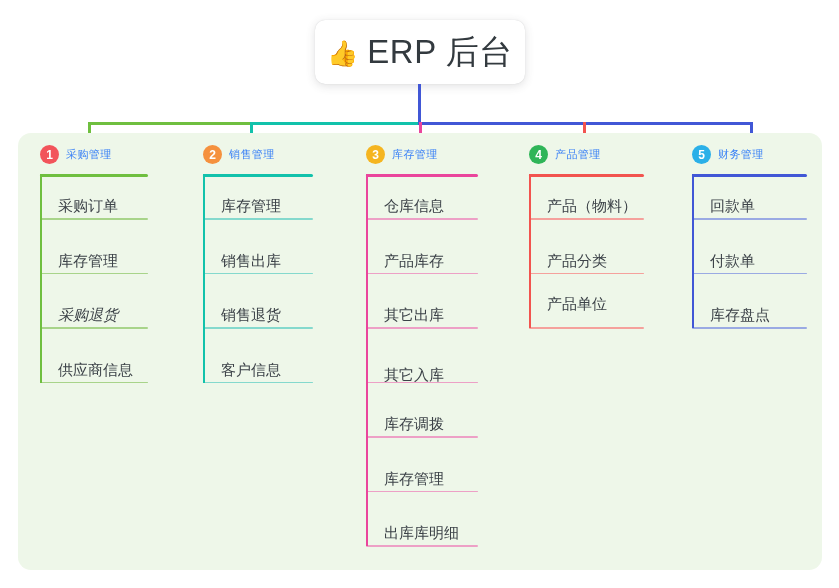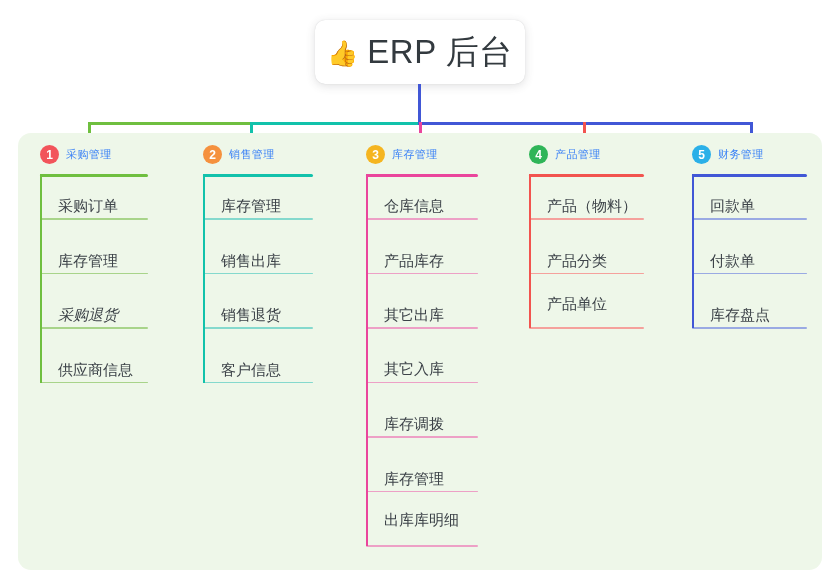--- a/index.html
+++ b/index.html
@@ -120,27 +120,27 @@
           <span class="badge" style="background: rgb(245, 181, 32);">3</span>
           <span class="col-title">库存管理</span>
         </div>
         <div class="head-rule" style="width: 112px; background: rgb(234, 69, 156);"></div>
         <div class="leaf-label" style="top: 64px;">仓库信息</div>
         <div class="leaf-rule" style="top: 85px; width: 112px; background: rgb(237, 160, 198);"></div>
         <div class="leaf-label" style="top: 118.5px;">产品库存</div>
         <div class="leaf-rule" style="top: 139.5px; width: 112px; background: rgb(237, 160, 198);"></div>
         <div class="leaf-label" style="top: 173px;">其它出库</div>
         <div class="leaf-rule" style="top: 194px; width: 112px; background: rgb(237, 160, 198);"></div>
-        <div class="leaf-label" style="top: 227px;">其它入库</div>
+        <div class="leaf-label" style="top: 233px;">其它入库</div>
         <div class="leaf-rule" style="top: 248.5px; width: 112px; background: rgb(237, 160, 198);"></div>
         <div class="leaf-label" style="top: 282px;">库存调拨</div>
         <div class="leaf-rule" style="top: 303px; width: 112px; background: rgb(237, 160, 198);"></div>
         <div class="leaf-label" style="top: 336.5px;">库存管理</div>
         <div class="leaf-rule" style="top: 357.5px; width: 112px; background: rgb(237, 160, 198);"></div>
-        <div class="leaf-label" style="top: 378px; font-family: Liberation Serif, serif;">出库库明细</div>
+        <div class="leaf-label" style="top: 391px; font-family: Liberation Serif, serif;">出库库明细</div>
         <div class="leaf-rule" style="top: 412px; width: 112px; background: rgb(237, 160, 198);"></div>
         <div class="spine" style="left: 0px; top: 41px; height: 372px; background: rgb(234, 69, 156);"></div>
       </div>
       <div class="col" style="left: 529px; top: 133px; width: 155px; height: 437px;">
         <div class="col-head">
           <span class="badge" style="background: rgb(47, 181, 88);">4</span>
           <span class="col-title">产品管理</span>
         </div>
         <div class="head-rule" style="width: 115px; background: rgb(242, 84, 79);"></div>
         <div class="leaf-label" style="top: 64px;">产品（物料）</div>

